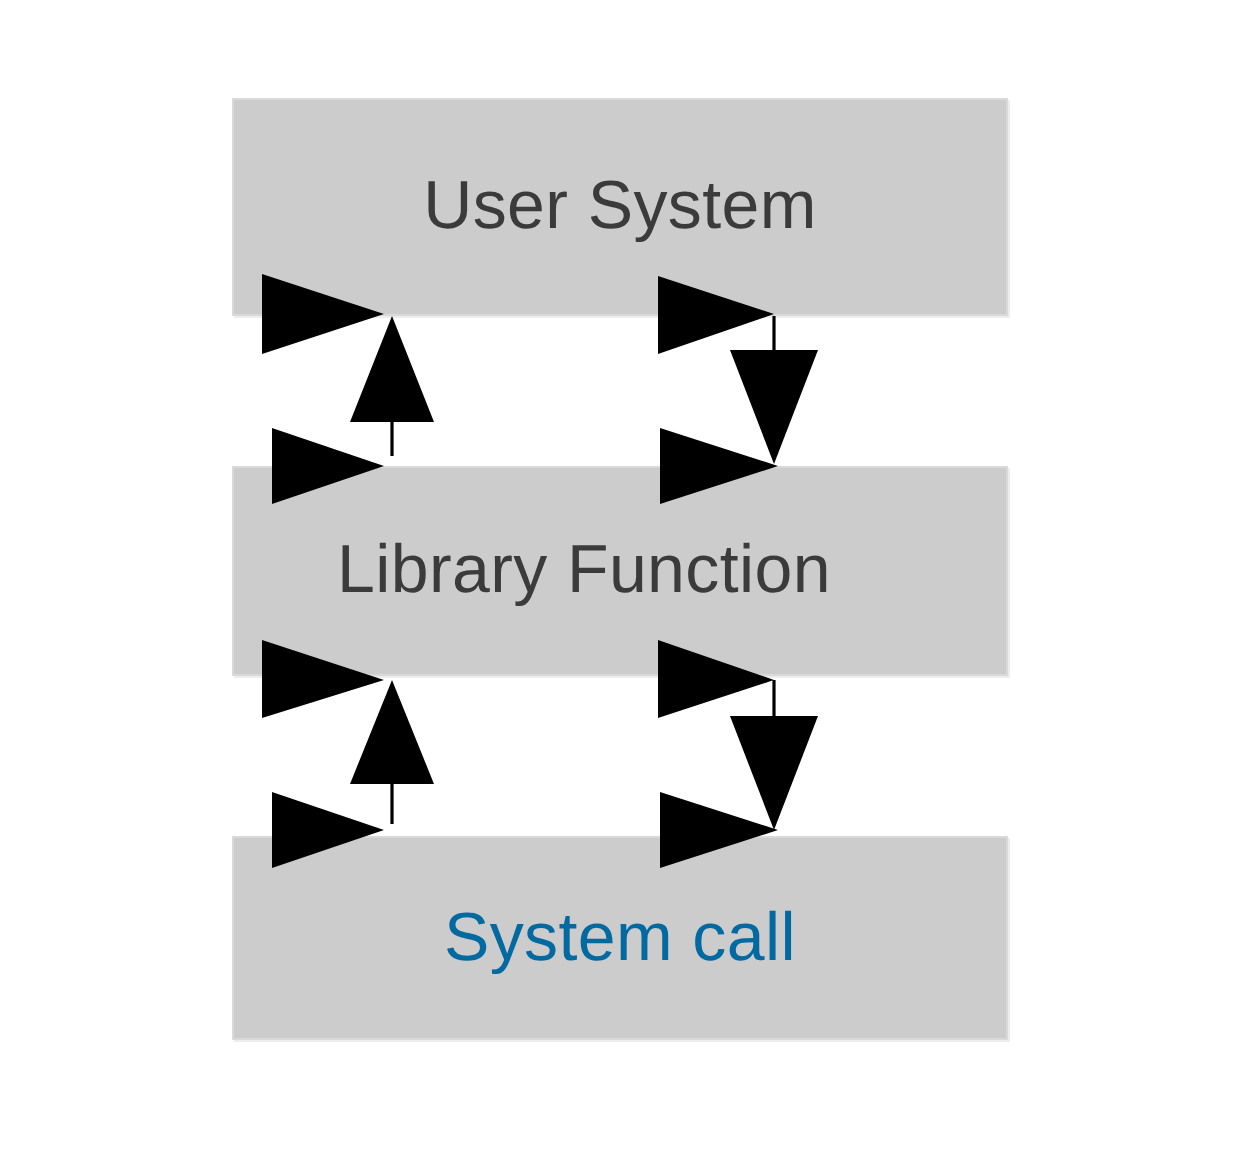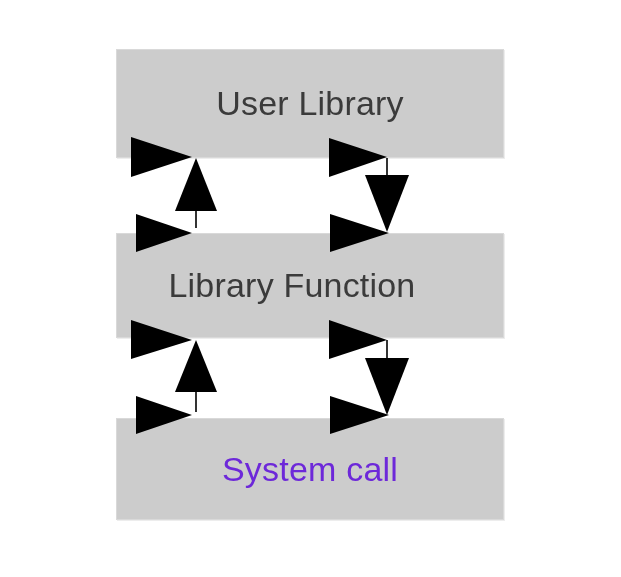--- a/index.html
+++ b/index.html
@@ -45,27 +45,27 @@
     height: 577px;
     pointer-events: none;
   }
 </style>
 </head>
 <body>
 
 <div id="canvas">
 
   <div class="layer-box" id="box-user-program" style="left: 116px; top: 49px; width: 388px; height: 109px; background: rgb(204, 204, 204); border-color: rgb(217, 217, 217);"></div>
-  <div class="layer-label" id="label-user-program" style="top: 86px; left: 116px; width: 388px; right: auto; color: rgb(59, 59, 59);">User Library</div>
+  <div class="layer-label" id="label-user-program" style="top: 86px; left: 116px; width: 388px; right: auto; color: rgb(59, 59, 59);">User System</div>
 
   <div class="layer-box" id="box-library-function" style="left: 116px; top: 233px; width: 388px; height: 105px; background: rgb(204, 204, 204); border-color: rgb(217, 217, 217);"></div>
   <div class="layer-label" id="label-library-function" style="top: 268px; left: 116px; width: 352px; right: auto; color: rgb(59, 59, 59);">Library Function</div>
 
   <div class="layer-box" id="box-system-call" style="left: 116px; top: 418px; width: 388px; height: 102px; background: rgb(204, 204, 204); border-color: rgb(217, 217, 217);"></div>
-  <div class="layer-label" id="label-system-call" style="top: 452px; left: 116px; width: 388px; right: auto; color: #6d28d9;">System call</div>
+  <div class="layer-label" id="label-system-call" style="top: 452px; left: 116px; width: 388px; right: auto; color: #0369a1;">System call</div>
 
   <svg class="arrows-svg" id="arrows" viewBox="0 0 621 577">
       <polygon points="131,137 192,157 131,177" fill="#000000"></polygon>
       <polygon points="136,214 192,233 136,252" fill="#000000"></polygon>
       <polygon points="329,138 387,157 329,177" fill="#000000"></polygon>
       <polygon points="330,214 389,233 330,252" fill="#000000"></polygon>
       <line x1="196" y1="211" x2="196" y2="228" stroke="#000000" stroke-width="1.6"></line>
       <polygon points="196,158 217,211 175,211" fill="#000000"></polygon>
       <line x1="387" y1="158" x2="387" y2="175" stroke="#000000" stroke-width="1.6"></line>
       <polygon points="387,232 409,175 365,175" fill="#000000"></polygon>

